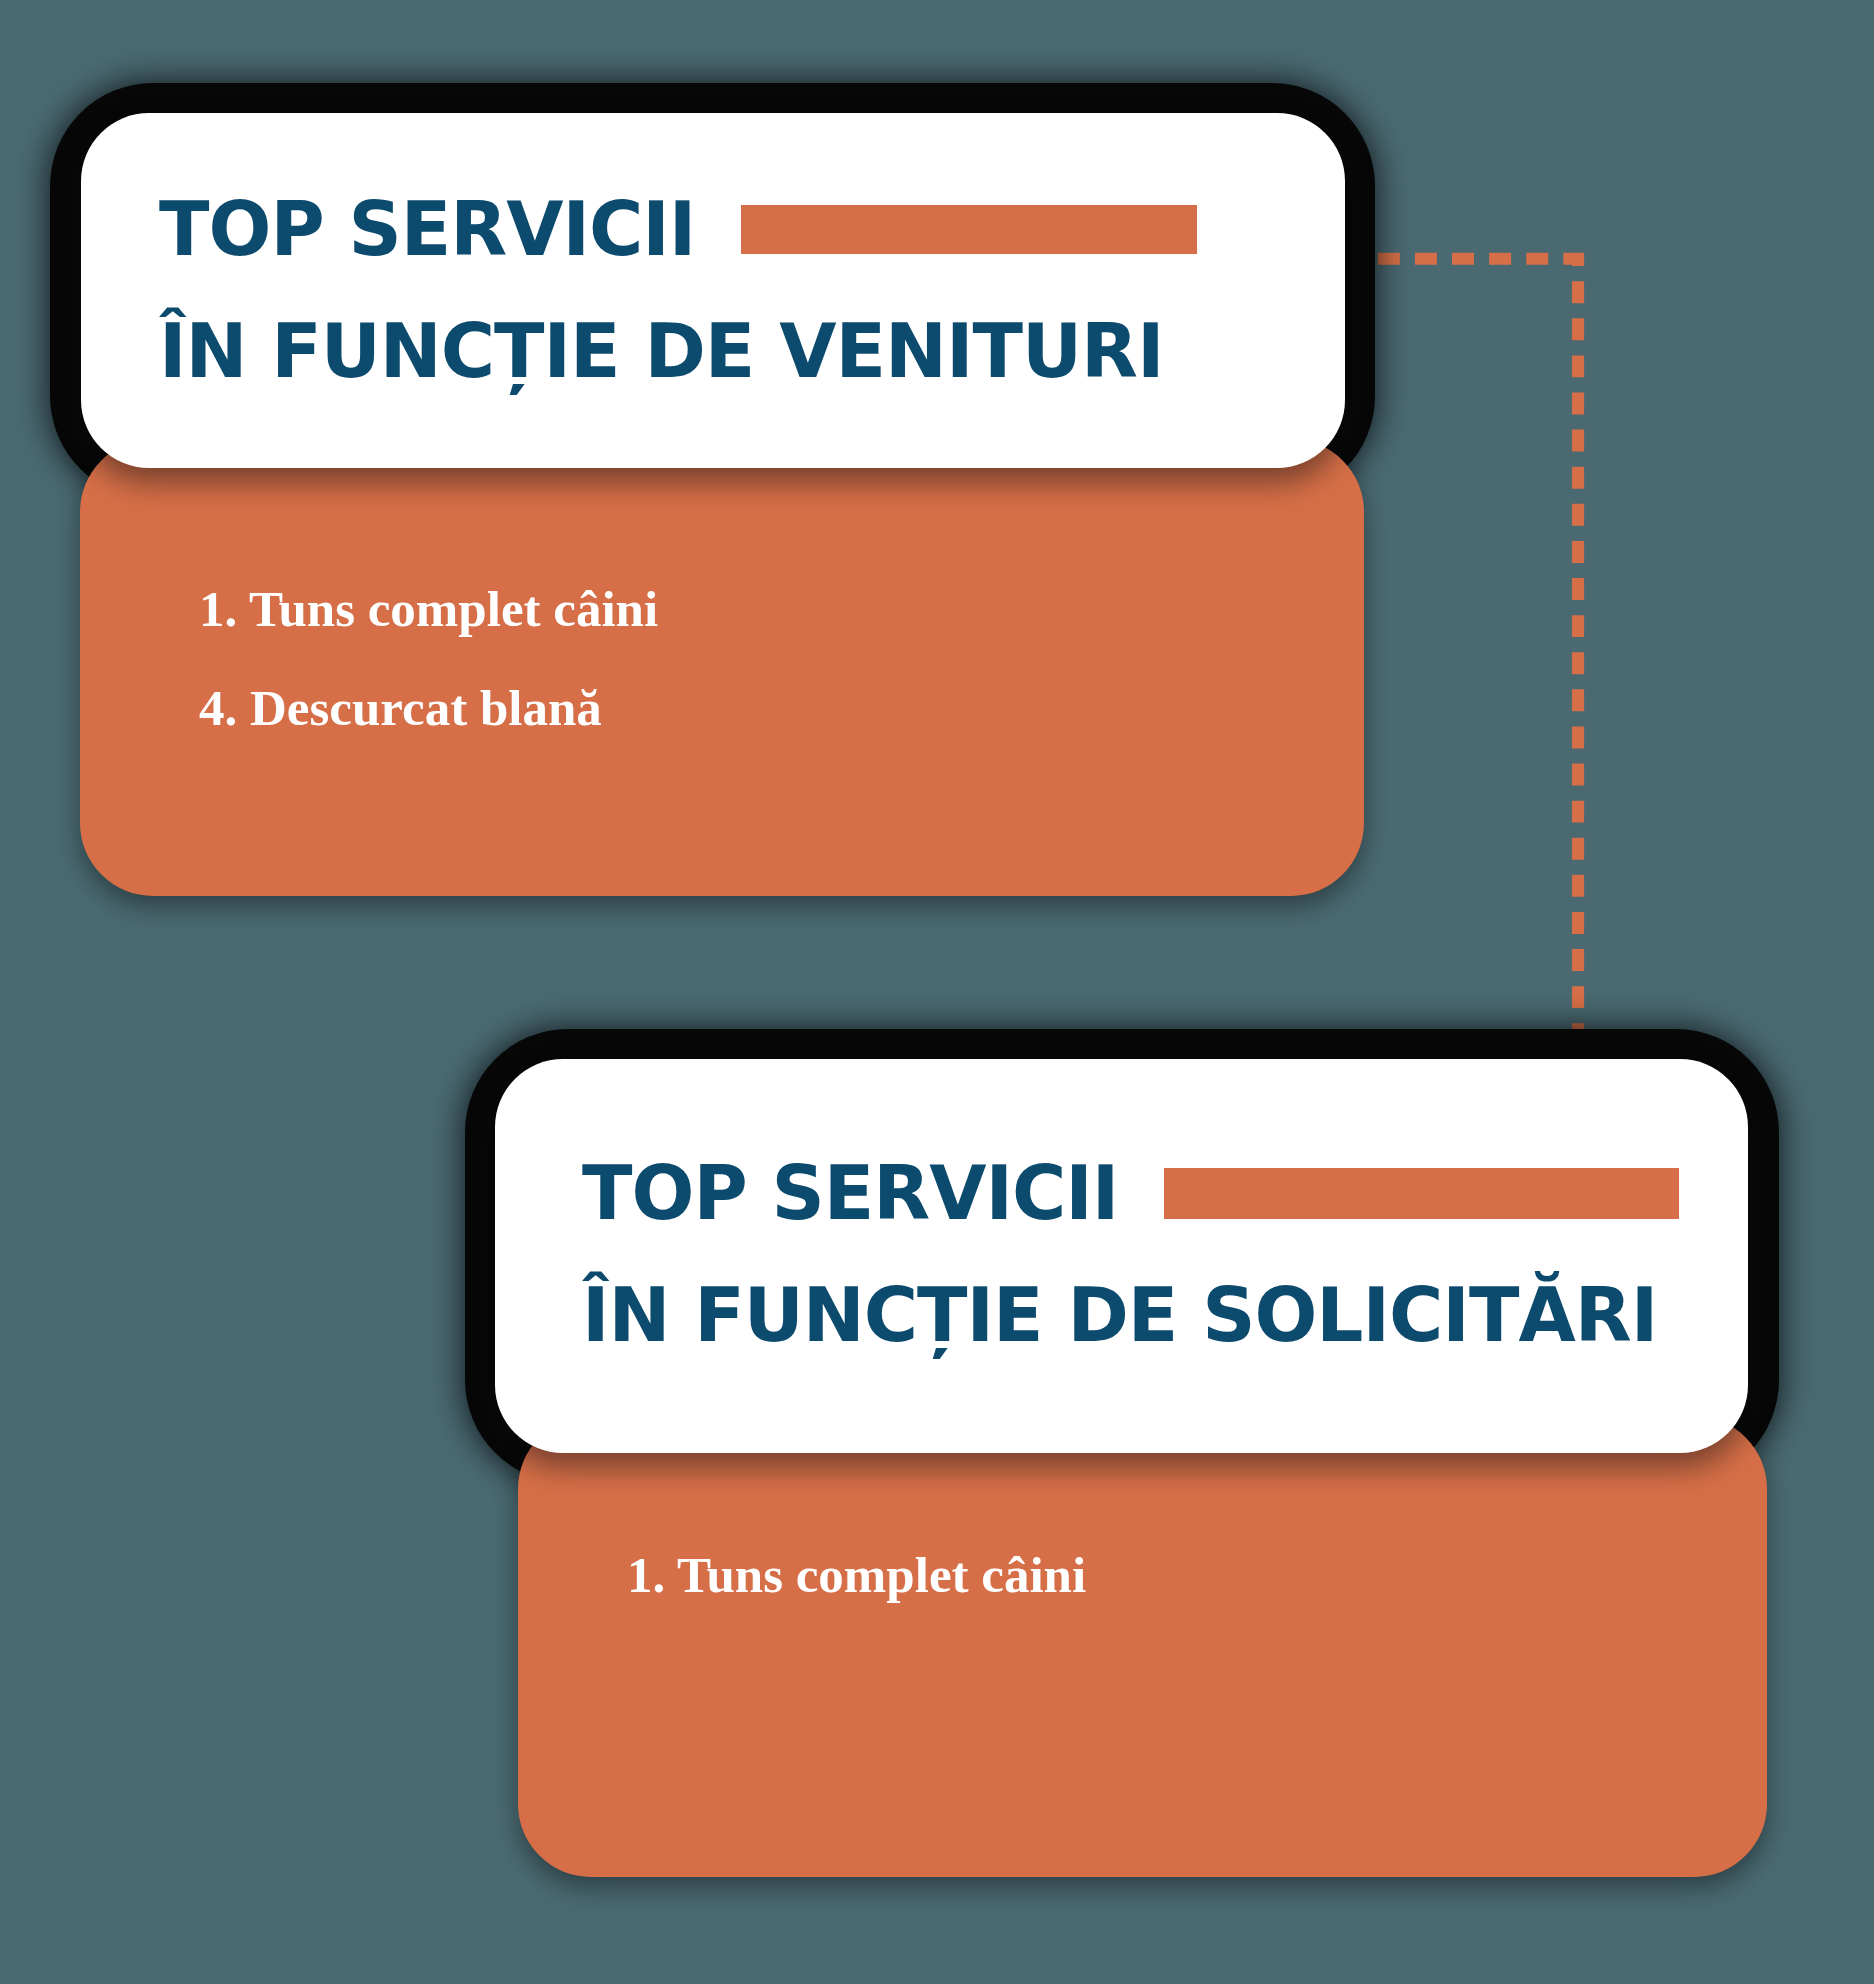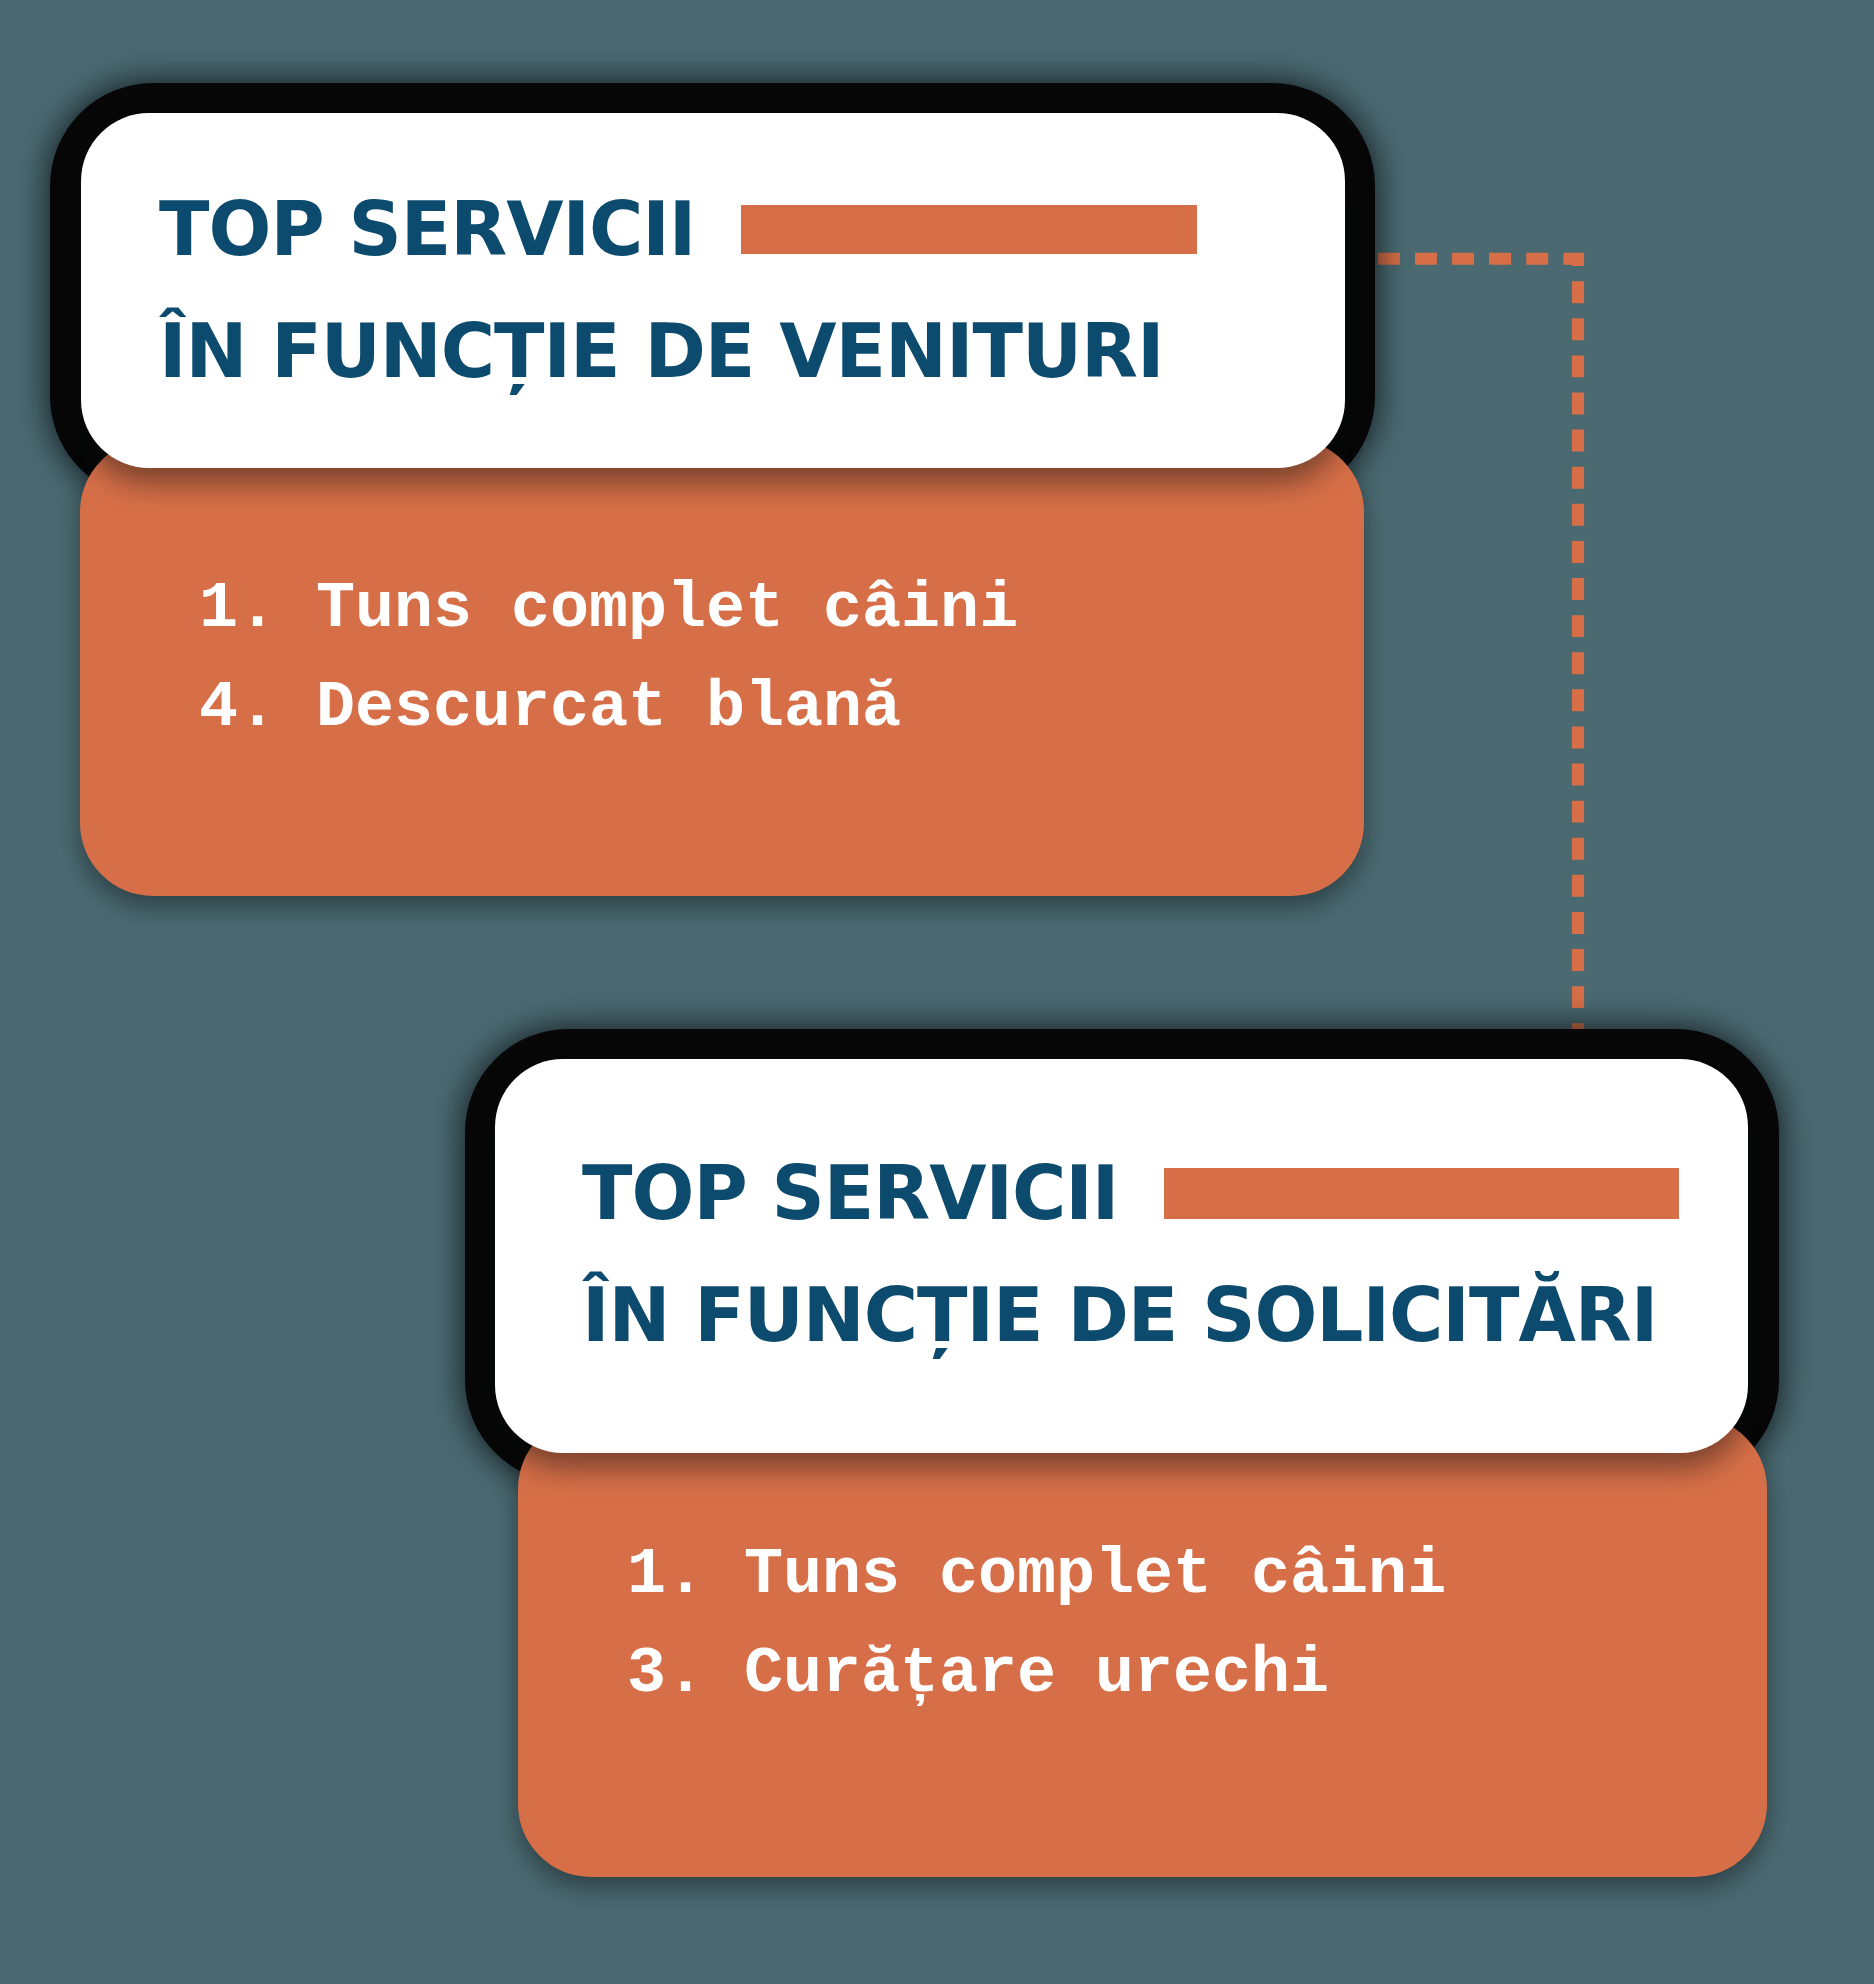--- a/index.html
+++ b/index.html
@@ -68,24 +68,24 @@
     display: inline-block;
     background: #d66f48;
     margin-left: 46px;
     flex: 0 0 auto;
   }
   .card1 .accent-bar { width: 456px;  height: 49px; }
   .card2 .accent-bar { width: 515px; height: 51px; }
 
   .list {
     position: absolute;
-    font-family: Liberation Mono, monospace;
+    font-family: Liberation Serif, serif;
     font-weight: bold;
     color: #ffffff;
-    font-size: 65px;
+    font-size: 51px;
     line-height: 99px;
     white-space: nowrap;
   }
   .card1 .list { left: 119px; top: 121px; }
   .card2 .list { left: 109px; top: 110px; }
 </style>
 </head>
 <body>
 
 <div id="canvas">
@@ -111,21 +111,20 @@
         <div>ÎN FUNCȚIE DE VENITURI</div>
       </div>
     </div>
   </section>
 
   <section class="card card2">
     <div class="ring"></div>
     <div class="body">
       <div class="list">
         <div class="list-item">1. Tuns complet câini</div>
-        <div class="list-item">3. Curățare urechi</div>
       </div>
     </div>
     <div class="header">
       <div class="title">
         <div class="title-row">
           <span>TOP SERVICII</span>
           <span class="accent-bar"></span>
         </div>
         <div>ÎN FUNCȚIE DE SOLICITĂRI</div>
       </div>

